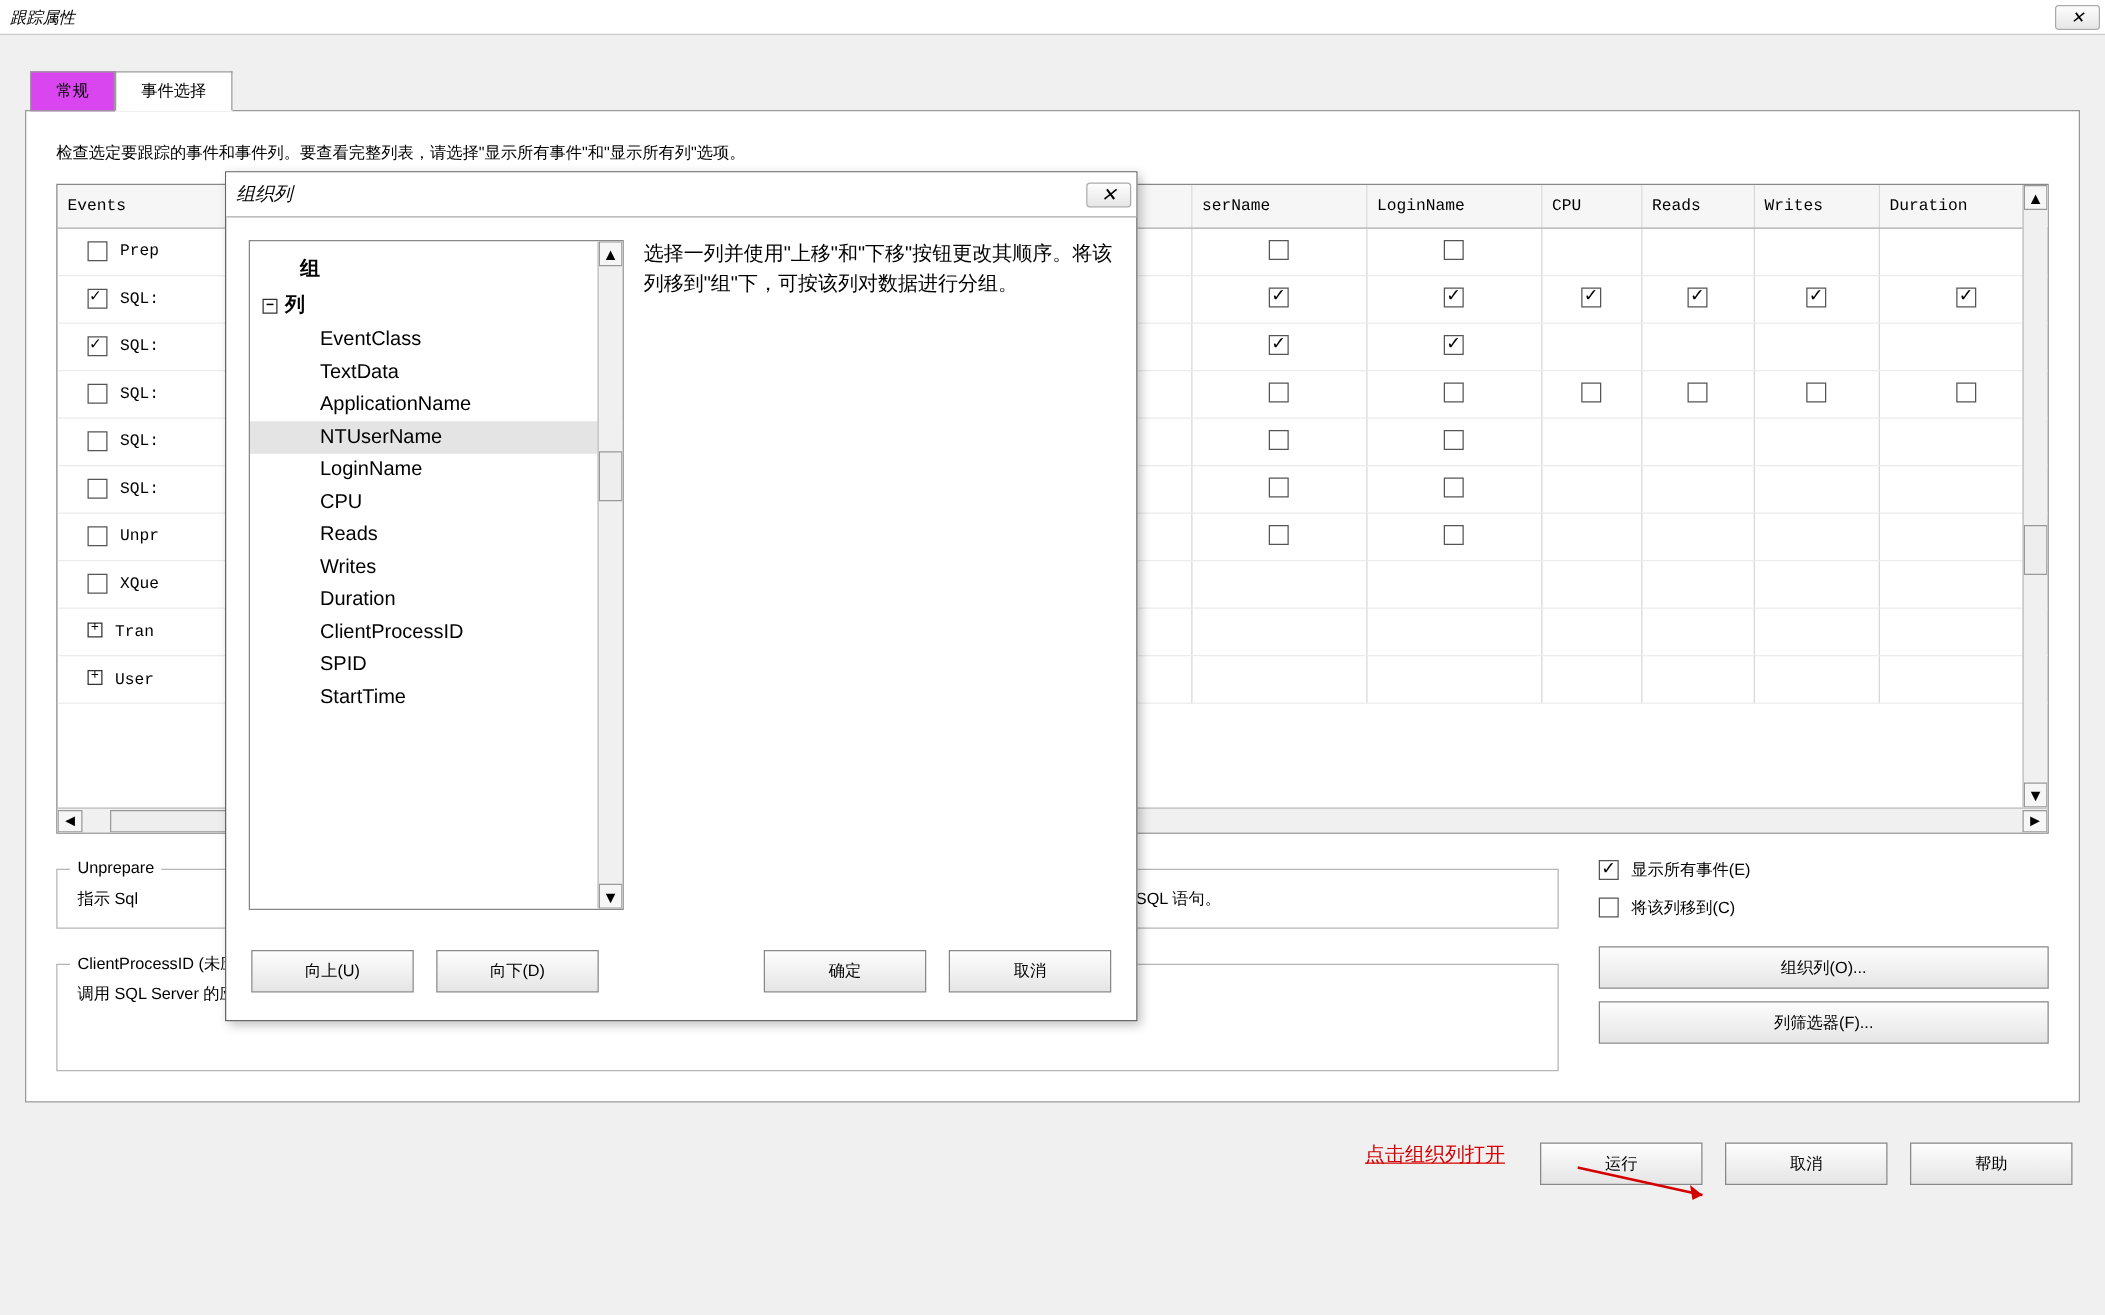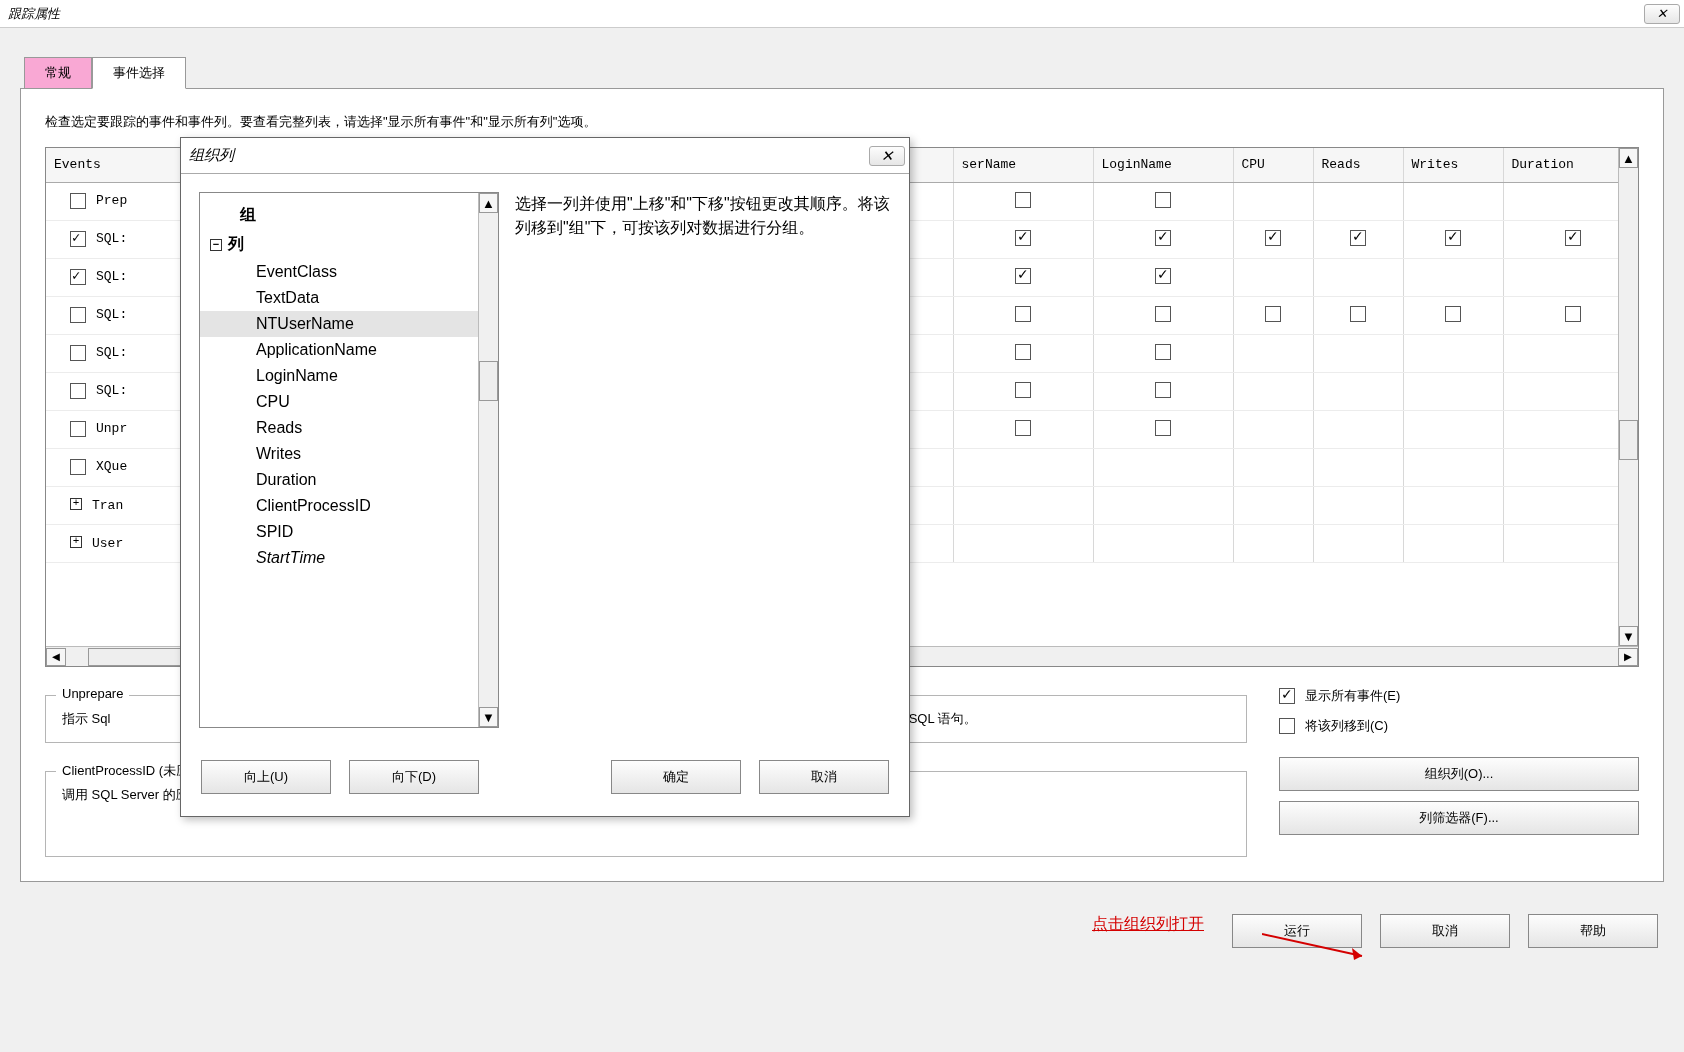--- a/index.html
+++ b/index.html
@@ -35,21 +35,21 @@
 
 
 .tab-strip {
   display: flex;
   padding: 28px 0 0 24px;
   gap: 0;
 }
 .tab {
   padding: 6px 20px;
   border: 1px solid #999;
-  background: #f9a8d4;
+  background: #d946ef;
   position: relative;
   top: 1px;
 }
 .tab.active {
   background: #fff;
   border-bottom: 1px solid #fff;
   font-weight: normal;
 }
 .tab-page {
   margin: 0 20px 20px 20px;
@@ -448,30 +448,30 @@
   <div class="modal-body">
     <div class="tree-pane">
       <div class="tree-line tree-group" style="padding-left:40px">组</div>
       <div class="tree-line tree-root">
         <span class="row-exp">−</span>
         <span>列</span>
       </div>
       <div id="tree-items">
           <div class="tree-line" style="padding-left: 56px;">EventClass</div>
           <div class="tree-line" style="padding-left: 56px;">TextData</div>
+          <div class="tree-line" style="padding-left: 56px;">ApplicationName</div>
           <div class="tree-line sel" style="padding-left: 56px;">NTUserName</div>
-          <div class="tree-line" style="padding-left: 56px;">ApplicationName</div>
           <div class="tree-line" style="padding-left: 56px;">LoginName</div>
           <div class="tree-line" style="padding-left: 56px;">CPU</div>
           <div class="tree-line" style="padding-left: 56px;">Reads</div>
           <div class="tree-line" style="padding-left: 56px;">Writes</div>
           <div class="tree-line" style="padding-left: 56px;">Duration</div>
           <div class="tree-line" style="padding-left: 56px;">ClientProcessID</div>
           <div class="tree-line" style="padding-left: 56px;">SPID</div>
-          <div class="tree-line" style="padding-left: 56px; font-style: italic;">StartTime</div>
+          <div class="tree-line" style="padding-left: 56px;">StartTime</div>
         </div>
       <div class="vscroll2">
         <div class="arrow">▲</div>
         <div class="track">
             <div class="thumb"></div>
           </div>
         <div class="arrow">▼</div>
       </div>
     </div>
     <div class="explain">选择一列并使用"上移"和"下移"按钮更改其顺序。将该列移到"组"下，可按该列对数据进行分组。</div>

